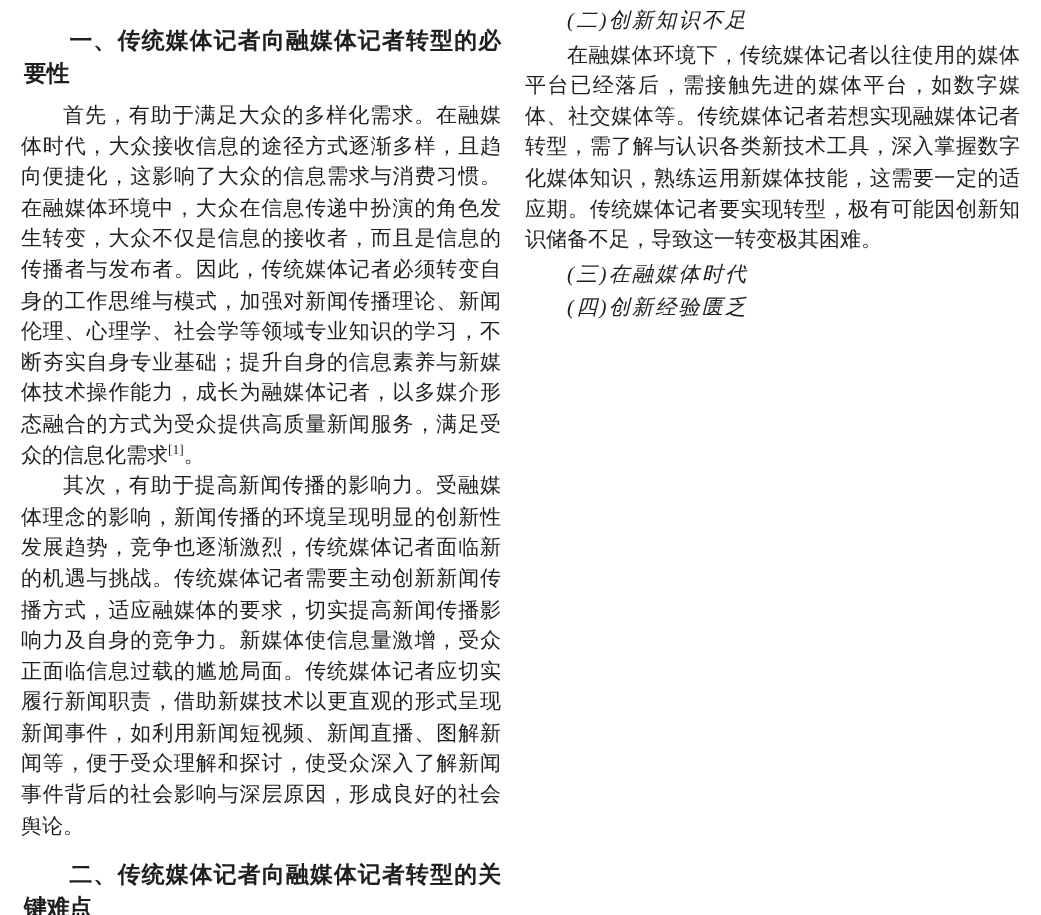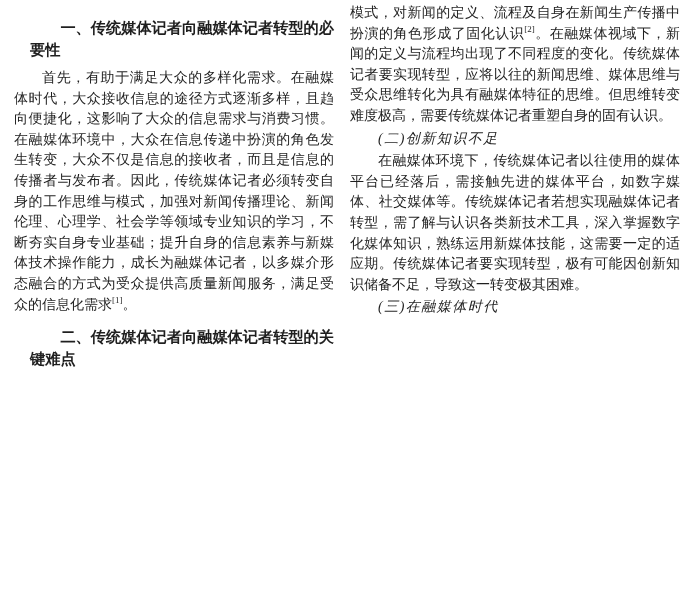--- a/index.html
+++ b/index.html
@@ -36,21 +36,21 @@
     text-indent: 2em;
     word-break: break-all;
   }
   p.para.no-indent { text-indent: 0; }
   .heading {
     font-family: "Liberation Sans", "DejaVu Sans", sans-serif;
     font-weight: bold;
     font-size: 15.2px;
     line-height: 22px;
     text-indent: 2em;
-    margin: 11px 0 7px 16px;
+    margin: 11px 0 7px 2px;
     word-break: break-all;
   }
   .col-left .heading:first-child { margin-top: 14px; }
   .subhead {
     font-size: 14px;
     line-height: 20.6px;
     text-indent: 2em;
     font-style: italic;
     letter-spacing: 1.5px;
     margin: 2px 0;
@@ -64,21 +64,22 @@
     font-style: normal;
   }
 </style>
 </head>
 <body>
 
 <div class="page">
   <div class="col col-left" id="col-left">
       <div class="heading">一、传统媒体记者向融媒体记者转型的必要性</div>
       <p class="para">首先，有助于满足大众的多样化需求。在融媒体时代，大众接收信息的途径方式逐渐多样，且趋向便捷化，这影响了大众的信息需求与消费习惯。在融媒体环境中，大众在信息传递中扮演的角色发生转变，大众不仅是信息的接收者，而且是信息的传播者与发布者。因此，传统媒体记者必须转变自身的工作思维与模式，加强对新闻传播理论、新闻伦理、心理学、社会学等领域专业知识的学习，不断夯实自身专业基础；提升自身的信息素养与新媒体技术操作能力，成长为融媒体记者，以多媒介形态融合的方式为受众提供高质量新闻服务，满足受众的信息化需求<sup class="ref">[1]</sup>。</p>
+      <p class="para">其次，有助于提高新闻传播的影响力。受融媒体理念的影响，新闻传播的环境呈现明显的创新性发展趋势，竞争也逐渐激烈，传统媒体记者面临新的机遇与挑战。传统媒体记者需要主动创新新闻传播方式，适应融媒体的要求，切实提高新闻传播影响力及自身的竞争力。新媒体使信息量激增，受众正面临信息过载的尴尬局面。传统媒体记者应切实履行新闻职责，借助新媒技术以更直观的形式呈现新闻事件，如利用新闻短视频、新闻直播、图解新闻等，便于受众理解和探讨，使受众深入了解新闻事件背后的社会影响与深层原因，形成良好的社会舆论。</p>
       <div class="heading">二、传统媒体记者向融媒体记者转型的关键难点</div>
     </div>
   <div class="col col-right" id="col-right">
-      <p class="para no-indent">模式，对新闻的定义、流程及自身在新闻生产传播中扮演的角色形成了固化认识<sup class="ref">[2]</sup>。在融媒体视域下，新闻的定义与流程均出现了不同程度的变化。传统媒体记者要实现转型，应将以往的新闻思维、媒体思维与受众思维转化为具有融媒体特征的思维。但思维转变难度极高，需要传统媒体记者重塑自身的固有认识。</p>
       <div class="subhead">(二)创新知识不足</div>
       <p class="para">在融媒体环境下，传统媒体记者以往使用的媒体平台已经落后，需接触先进的媒体平台，如数字媒体、社交媒体等。传统媒体记者若想实现融媒体记者转型，需了解与认识各类新技术工具，深入掌握数字化媒体知识，熟练运用新媒体技能，这需要一定的适应期。传统媒体记者要实现转型，极有可能因创新知识储备不足，导致这一转变极其困难。</p>
       <div class="subhead">(三)在融媒体时代</div>
+      <div class="subhead">(四)创新经验匮乏</div>
     </div>
 </div>
 
 </body></html>

